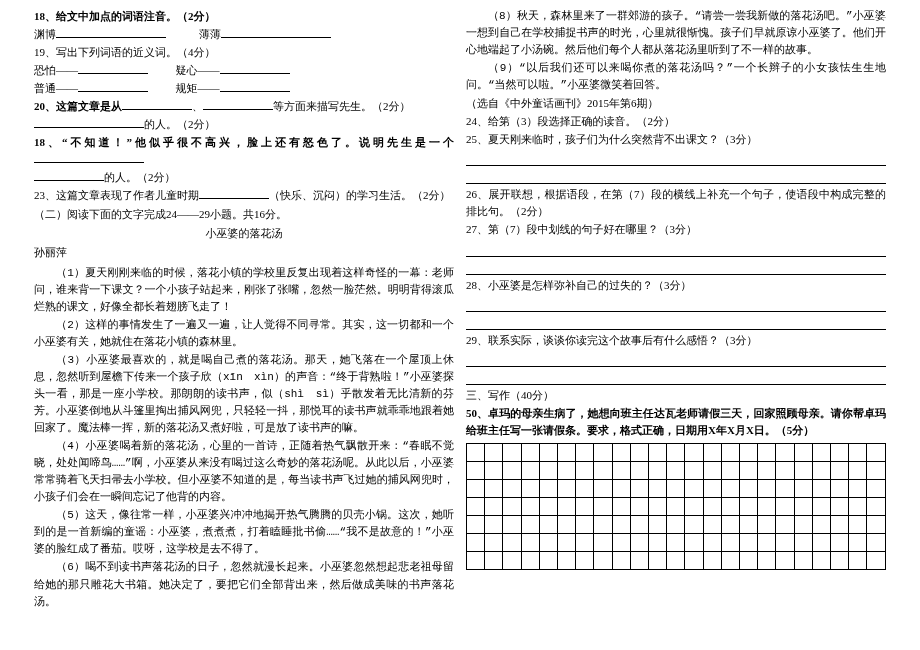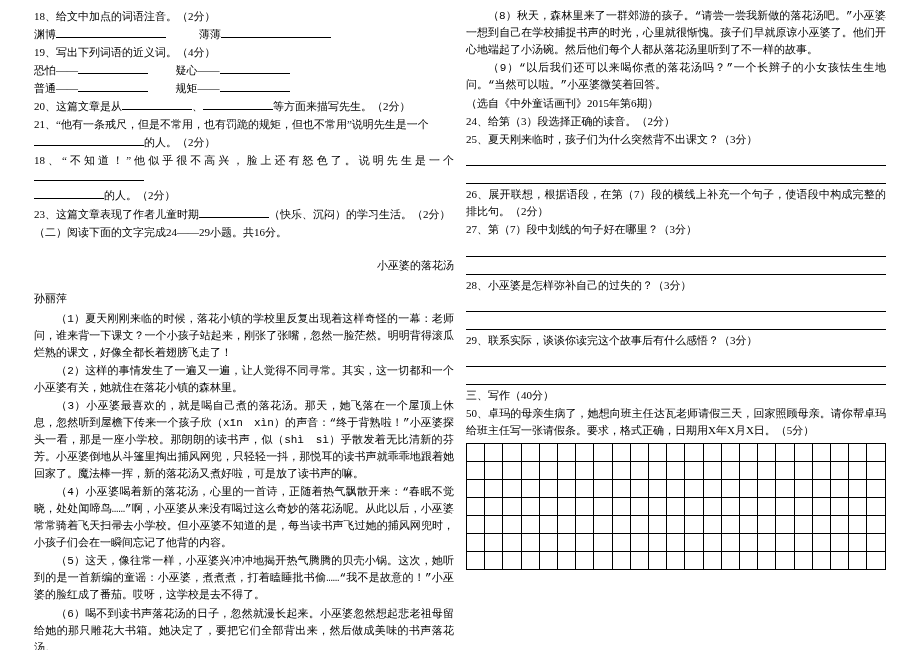--- a/index.html
+++ b/index.html
@@ -14,26 +14,26 @@
     padding: 8px 28px;
     line-height: 1.55;
   }
   .col {
     width: 50%;
     padding: 0 6px;
   }
   .col-left { border-right: none; }
   p { margin: 0 0 1px 0; text-align: justify; }
   .indent { text-indent: 2em; font-family: Liberation Mono, monospace; }
-  .bold { font-weight: normal; }
+  .bold { font-weight: bold; }
   .blank { display:inline-block; border-bottom:1px solid #000; height:12px; vertical-align: baseline; }
   .blank-sm { width:70px; }
   .blank-md { width:110px; }
   .line-row { border-bottom:1px solid #000; height:16px; margin:2px 0; }
-  .title { text-align:right; margin:16px 0; }
+  .title { text-align:center; margin:2px 0; }
   .author { text-align:left; margin-bottom:4px; }
   .grid-wrap { margin-top:4px; }
   table.grid { border-collapse: collapse; width:100%; }
   table.grid td { border:1px solid #000; width:4.34%; height:18px; }
 </style>
 </head>
 <body>
 
 <div class="col col-left">
   <p><span class="bold">18、给文中加点的词语注音。（2分）</span></p>
@@ -43,21 +43,20 @@
   <p><span>19、写出下列词语的近义词。（4分）</span></p>
   <p>
     <span>恐怕——</span><span class="blank blank-sm"></span>&nbsp;&nbsp;&nbsp;&nbsp;&nbsp;&nbsp;&nbsp;&nbsp;&nbsp;&nbsp;<span>疑心——</span><span class="blank blank-sm"></span>
   </p>
   <p>
     <span>普通——</span><span class="blank blank-sm"></span>&nbsp;&nbsp;&nbsp;&nbsp;&nbsp;&nbsp;&nbsp;&nbsp;&nbsp;&nbsp;<span>规矩——</span><span class="blank blank-sm"></span>
   </p>
   <p>
     <span class="bold">20、这篇文章是从</span><span class="blank blank-sm"></span><span>、</span><span class="blank blank-sm"></span><span>等方面来描写先生。（2分）</span>
   </p>
-  <p><span class="bold">21、“他有一条戒尺，但是不常用，也有罚跪的规矩，但也不常用”说明先生是一个</span></p>
   <p><span class="blank blank-md"></span><span>的人。（2分）</span></p>
   <p>
     <span class="bold">18、“不知道！”他似乎很不高兴，脸上还有怒色了。说明先生是一个</span><span class="blank blank-md"></span>
   </p>
   <p><span class="blank blank-sm"></span><span>的人。（2分）</span></p>
   <p>
     <span>23、这篇文章表现了作者儿童时期</span><span class="blank blank-sm"></span><span>（快乐、沉闷）的学习生活。（2分）</span>
   </p>
   <p><span>（二）阅读下面的文字完成24——29小题。共16分。</span></p>
   <p class="title"><span>小巫婆的落花汤</span></p>

